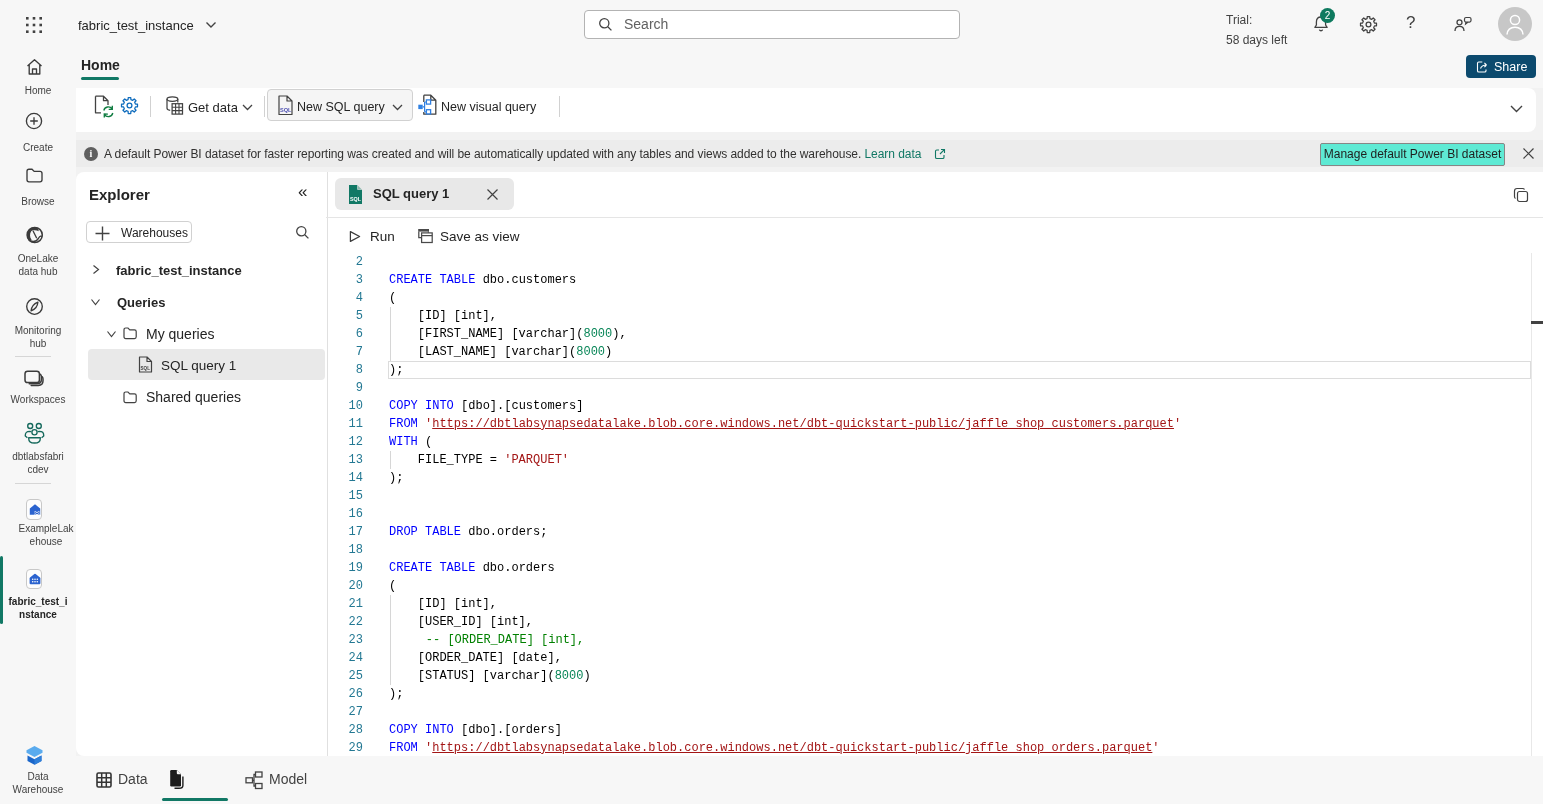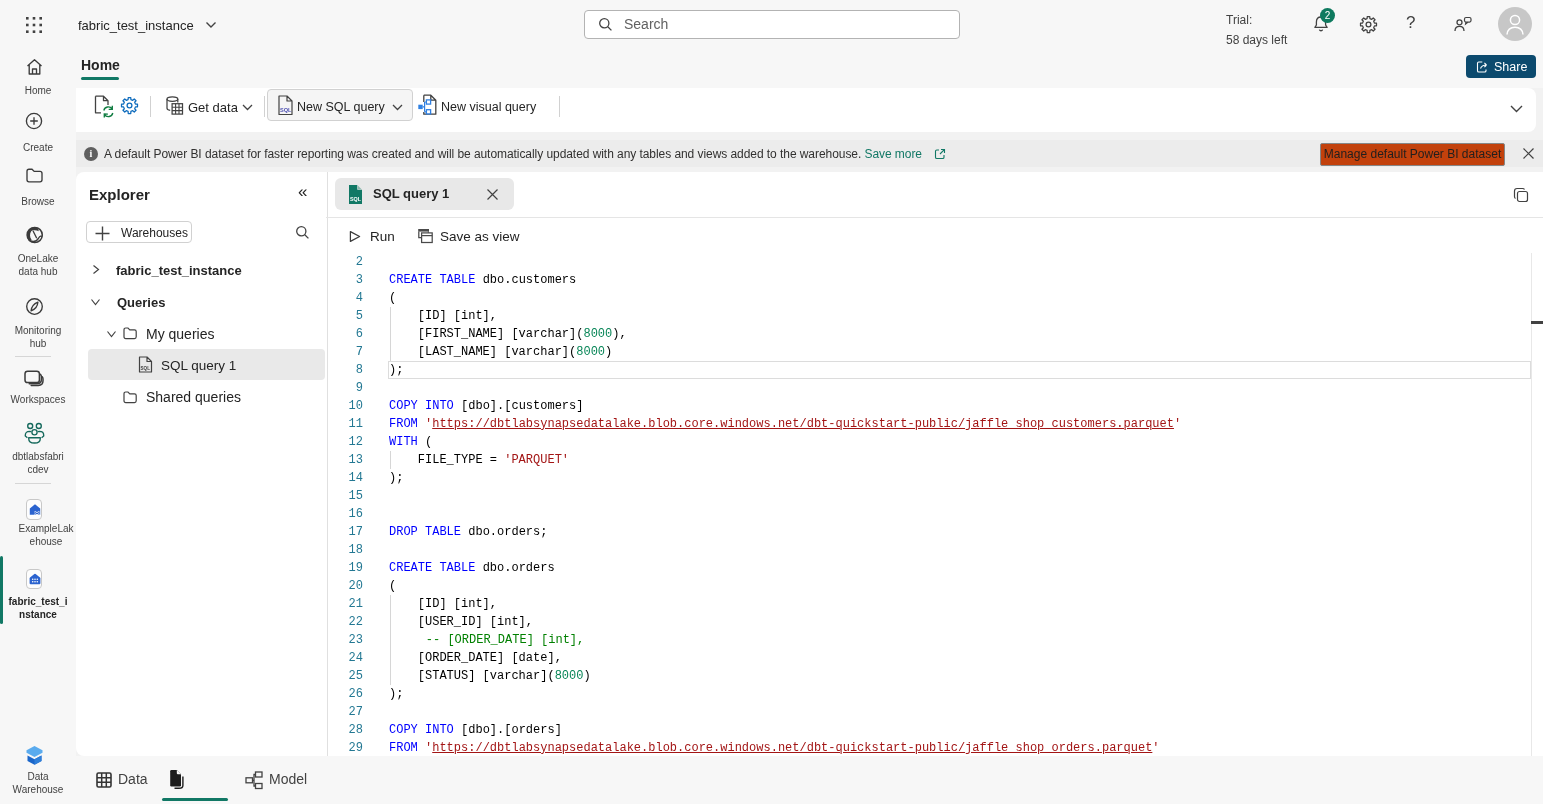--- a/index.html
+++ b/index.html
@@ -209,26 +209,26 @@
   <div class="abs" style="left:365px;top:12px;font-size:12.5px;">New visual query</div>
   <div class="abs" style="left:483px;top:8px;width:1px;height:21px;background:#d1d1d1;"></div>
 
   <svg class="abs" style="left:1434px;top:17px" width="13" height="8" viewBox="0 0 13 8">
       <path d="M1 1 L6.5 6.5 L12 1" fill="none" stroke="#424242" stroke-width="1.4"></path>
     </svg>
 </div>
 
 <div class="abs" style="left:76px;top:140px;width:1467px;height:27px;background:#ececec;">
   <div class="abs" style="left:8px;top:6.5px;width:14px;height:14px;border-radius:50%;background:#5f5f5f;color:#fff;font-size:10px;font-weight:bold;text-align:center;line-height:14px;font-family:'Liberation Serif',serif;">i</div>
-  <div class="abs" style="left:28px;top:7px;font-size:12px;letter-spacing:-0.005em;color:#323130;">A default Power BI dataset for faster reporting was created and will be automatically updated with any tables and views added to the warehouse. <span style="color:#117865;">Save more</span></div>
+  <div class="abs" style="left:28px;top:7px;font-size:12px;letter-spacing:-0.005em;color:#323130;">A default Power BI dataset for faster reporting was created and will be automatically updated with any tables and views added to the warehouse. <span style="color:#117865;">Learn data</span></div>
   <svg class="abs" style="left:857px;top:7px" width="14" height="14" viewBox="0 0 14 14">
     <path d="M6 3 L3.8 3 Q2.5 3 2.5 4.3 L2.5 10.2 Q2.5 11.5 3.8 11.5 L9.7 11.5 Q11 11.5 11 10.2 L11 8" fill="none" stroke="#117865" stroke-width="1.1"></path>
     <path d="M8 2.5 L11.5 2.5 L11.5 6 M11.3 2.7 L7 7" fill="none" stroke="#117865" stroke-width="1.1"></path>
   </svg>
-  <div class="abs" style="left:1244px;top:3px;width:185px;height:23px;background:#c2410c;border:1px solid #868686;border-radius:2px;font-size:12px;text-align:center;line-height:21px;white-space:nowrap;color:#201f1e;">Manage default Power BI dataset</div>
+  <div class="abs" style="left:1244px;top:3px;width:185px;height:23px;background:#5eead4;border:1px solid #868686;border-radius:2px;font-size:12px;text-align:center;line-height:21px;white-space:nowrap;color:#201f1e;">Manage default Power BI dataset</div>
   <svg class="abs" style="left:1446px;top:7px" width="13" height="13" viewBox="0 0 13 13">
       <path d="M1.5 1.5 L11.5 11.5 M11.5 1.5 L1.5 11.5" stroke="#424242" stroke-width="1.2"></path>
     </svg>
 </div>
 
 <div class="abs" style="left:76px;top:172px;width:1467px;height:584px;background:#fff;border-radius:8px 0 0 8px;">
 
   <div class="abs" style="left:13px;top:14px;font-size:15px;font-weight:bold;color:#242424;">Explorer</div>
   <div class="abs" style="left:222px;top:10px;font-size:17px;color:#242424;">«</div>
   <div class="abs" style="left:10px;top:49px;width:106px;height:22px;border:1px solid #d1d1d1;border-radius:4px;">

